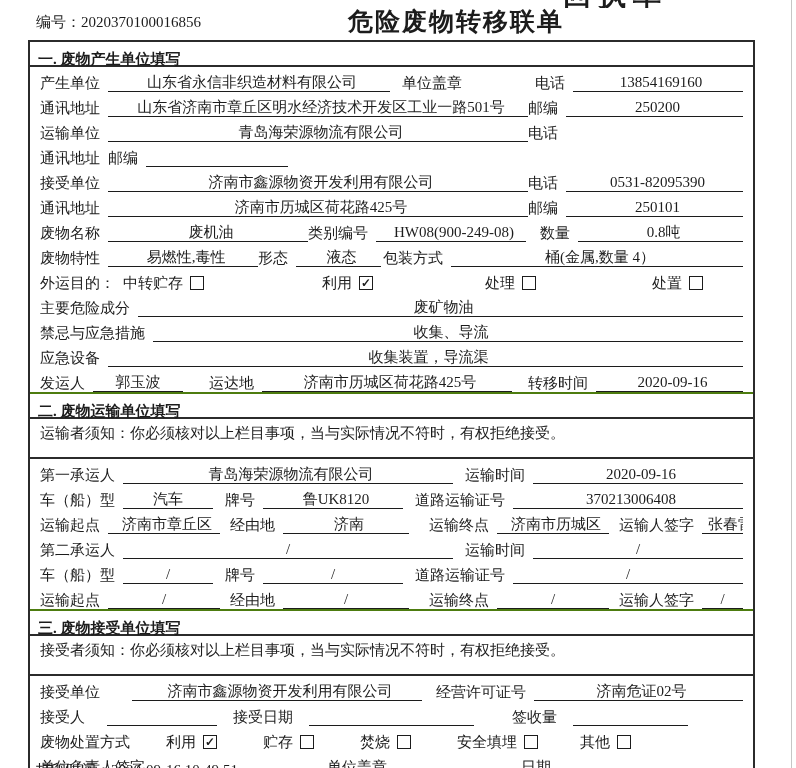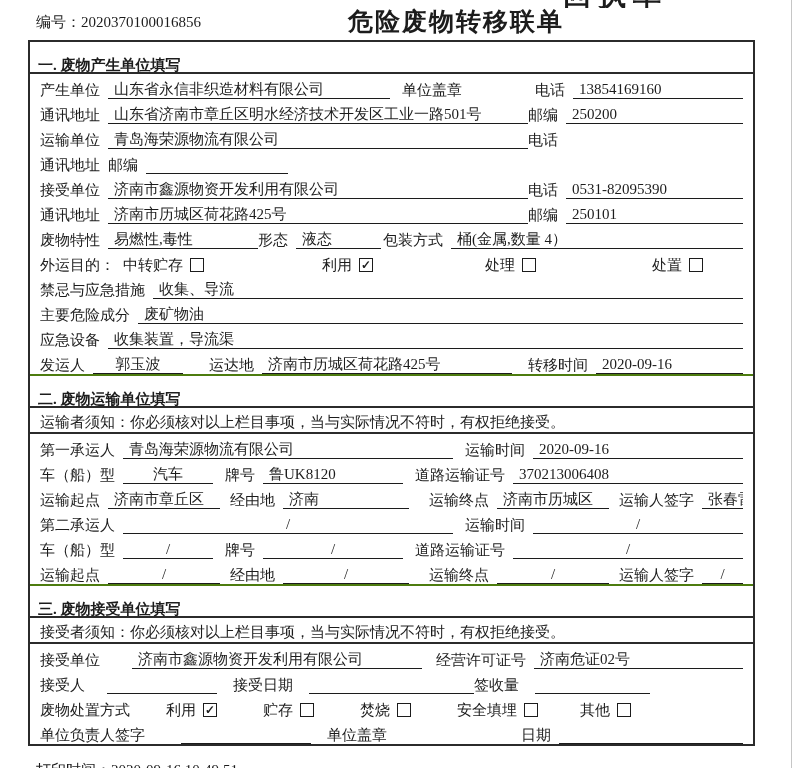--- a/index.html
+++ b/index.html
@@ -11,29 +11,29 @@
   
   .hdr-no{position:absolute;left:36px;top:13px;font-size:15px;white-space:nowrap;}
   .hdr-title{position:absolute;left:348px;top:5px;font-size:25px;font-weight:bold;letter-spacing:2px;white-space:nowrap;}
   .stamp-clip{position:absolute;left:563px;top:0;width:130px;height:8px;overflow:hidden;}
   .stamp-clip span{display:block;margin-top:-23px;font-size:28px;font-weight:900;letter-spacing:7px;white-space:nowrap;}
   
   .form{position:absolute;left:28px;top:40px;width:727px;box-sizing:border-box;
         border:2px solid #2b2b2b;background:#fff;}
   .section{box-sizing:border-box;}
   .section.bt{border-top:2px solid #4d7c0f;}
-  .sec-title{box-sizing:border-box;height:32px;padding:14px 8px 0;font-size:15px;font-weight:bold;
+  .sec-title{box-sizing:border-box;height:25px;padding:8px 8px 0;font-size:15px;font-weight:bold;
              border-bottom:2px solid #2b2b2b;white-space:nowrap;}
-  .note{box-sizing:border-box;height:26px;padding:5px 10px 0;font-size:15px;
+  .note{box-sizing:border-box;height:40px;padding:5px 10px 0;font-size:15px;
         border-bottom:2px solid #2b2b2b;white-space:nowrap;}
   .row{box-sizing:border-box;height:25px;padding:3px 10px 0;display:flex;align-items:flex-end;
        font-size:15px;line-height:18px;}
   .lbl{white-space:nowrap;margin-right:8px;flex:0 0 auto;}
   .val{border-bottom:1px solid #1c1c1c;white-space:nowrap;overflow:hidden;
-       padding:0 0 0 6px;min-height:18px;flex:0 0 auto;box-sizing:border-box;}
+       padding:0 0 0 6px;min-height:18px;flex:0 0 auto;box-sizing:border-box;text-align:center;}
   .val.fill{flex:1 1 auto;}
   .val.ctr{text-align:center;padding-left:0;}
   .cb{display:flex;align-items:center;white-space:nowrap;flex:0 0 auto;}
   .box{width:12px;height:12px;border:1.5px solid #1c1c1c;margin-left:7px;margin-bottom:1px;
        display:inline-flex;align-items:center;justify-content:center;
        font-size:12px;line-height:1;font-weight:bold;flex:0 0 auto;}
   
   .footer{position:absolute;left:36px;top:749px;font-size:15px;white-space:nowrap;margin-top:12px;}
 </style>
 </head>
@@ -86,20 +86,28 @@
       <span class="val fill">0531-82095390</span>
     </div>
 
     <div class="row">
       <span class="lbl">通讯地址</span>
       <span class="val" style="width:420px">济南市历城区荷花路425号</span>
       <span class="lbl">邮编</span>
       <span class="val fill">250101</span>
     </div>
 
+    <div class="row">
+      <span class="lbl">废物名称</span>
+      <span class="val" style="width:200px">废机油</span>
+      <span class="lbl">类别编号</span>
+      <span class="val" style="width:150px">HW08(900-249-08)</span>
+      <span class="lbl" style="margin-left:14px">数量</span>
+      <span class="val fill">0.8吨</span>
+    </div>
 
     <div class="row">
       <span class="lbl">废物特性</span>
       <span class="val" style="width:150px">易燃性,毒性</span>
       <span class="lbl">形态</span>
       <span class="val" style="width:85px">液态</span>
       <span class="lbl" style="margin-left:2px">包装方式</span>
       <span class="val fill">桶(金属,数量 4）</span>
     </div>
 
@@ -117,27 +125,27 @@
         <span>处理</span>
         <span class="box"></span>
       </span>
       <span class="cb" style="margin-left:116px">
         <span>处置</span>
         <span class="box"></span>
       </span>
     </div>
 
     <div class="row">
+      <span class="lbl">主要危险成分</span>
+      <span class="val fill">废矿物油</span>
+    </div>
+
+    <div class="row">
       <span class="lbl">禁忌与应急措施</span>
       <span class="val fill">收集、导流</span>
-    </div>
-
-    <div class="row">
-      <span class="lbl">主要危险成分</span>
-      <span class="val fill">废矿物油</span>
     </div>
 
     <div class="row">
       <span class="lbl">应急设备</span>
       <span class="val fill">收集装置，导流渠</span>
     </div>
 
     <div class="row">
       <span class="lbl">发运人</span>
       <span class="val ctr" style="width:90px">郭玉波</span>
@@ -216,21 +224,21 @@
       <span class="val" style="width:290px;margin-left:24px">济南市鑫源物资开发利用有限公司</span>
       <span class="lbl" style="margin-left:14px">经营许可证号</span>
       <span class="val fill">济南危证02号</span>
     </div>
 
     <div class="row">
       <span class="lbl">接受人</span>
       <span class="val" style="width:110px;margin-left:14px"></span>
       <span class="lbl" style="margin-left:16px">接受日期</span>
       <span class="val" style="width:165px;margin-left:8px"></span>
-      <span class="lbl" style="">签收量</span>
+      <span class="lbl" style="margin-left:38px">签收量</span>
       <span class="val" style="width:115px;margin-left:8px"></span>
     </div>
 
     <div class="row">
       <span class="lbl">废物处置方式</span>
       <span class="cb" style="margin-left:28px">
         <span>利用</span>
         <span class="box">✓</span>
       </span>
       <span class="cb" style="margin-left:46px">

